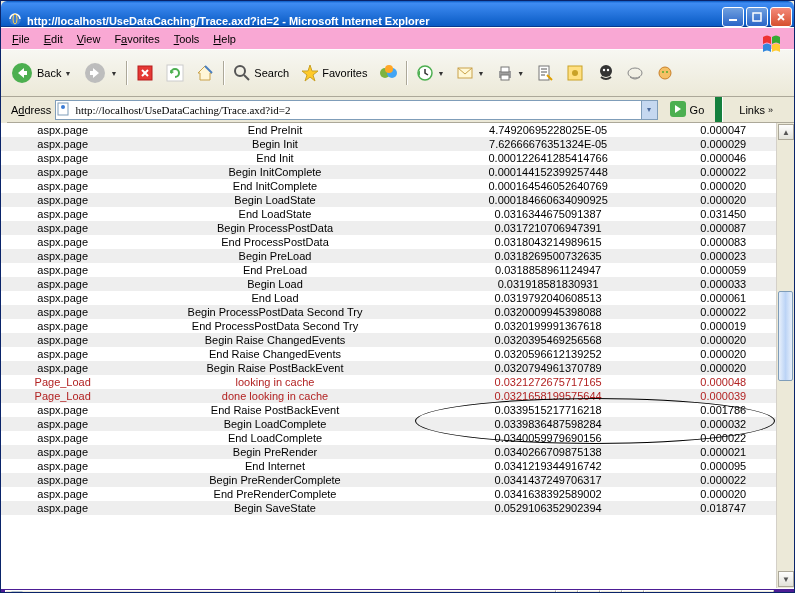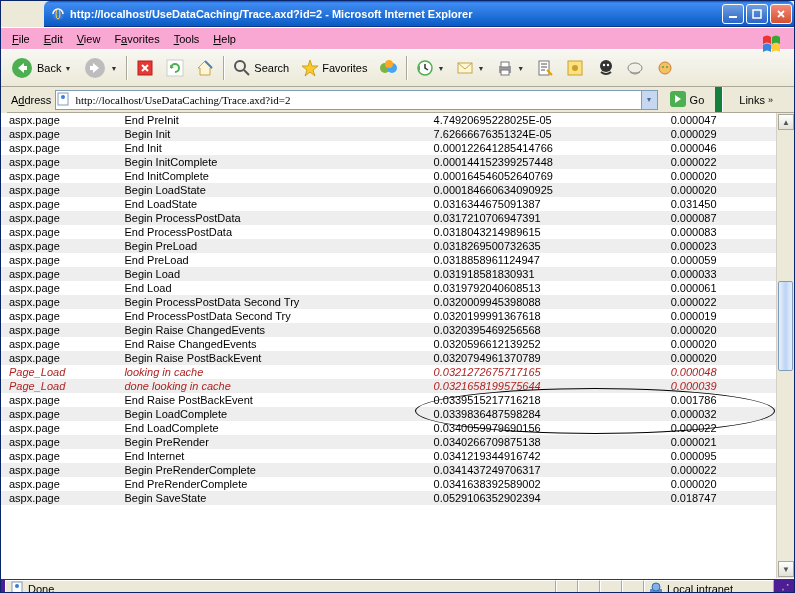--- a/index.html
+++ b/index.html
@@ -1,58 +1,58 @@
 <!DOCTYPE html>
 <html><head>
 <meta charset="utf-8">
 <style>
   * { box-sizing: border-box; }
   html, body { margin: 0; padding: 0; font-family: Tahoma, Arial, sans-serif; font-size: 11px; }
   body { width: 795px; height: 593px; background: #ece9d8; overflow: hidden; border: 1px solid #0a246a; position: relative; }
   
-  .titlebar { height: 26px; background: linear-gradient(to bottom, #0a5bc4, #3f8cf3 8%, #0a5bc4 95%, #0a246a); color: #fff; display: flex; align-items: center; padding: 0 2px 0 6px; border-radius: 6px 6px 0 0; margin-left: 43px; }
+  .titlebar { height: 26px; background: linear-gradient(to bottom, #0a5bc4, #3f8cf3 8%, #0a5bc4 95%, #0a246a); color: #fff; display: flex; align-items: flex-end; padding: 0 2px 0 6px; border-radius: 6px 6px 0 0; }
   .titlebar .ie-icon { width: 16px; height: 16px; margin-right: 4px; display: inline-flex; align-items: center; }
   .titlebar .txt { flex: 1; font-weight: bold; }
   .win-btns { display: flex; gap: 2px; }
   .win-btn { width: 22px; height: 20px; background: linear-gradient(to bottom,#6fa0e0,#2b65c7); border: 1px solid #fff; border-radius: 3px; display: flex; align-items: center; justify-content: center; color: #fff; font-size: 10px; font-family: Arial; }
   .win-btn.close { background: linear-gradient(to bottom,#f48a7a,#d64f2f); }
   
   .menubar { height: 22px; background: #f9a8d4; display: flex; align-items: center; padding: 0 4px; border-top: 1px solid #fff; position: relative; }
   .menubar .spacer { flex:1; }
   .menubar .item { padding: 3px 7px; }
   .menubar .item u { text-decoration: underline; }
   .win-flag { width: 38px; height: 34px; position: absolute; right: 2px; top: 0; display:flex; align-items:center; justify-content:center; }
   
-  .toolbar { height: 38px; background: linear-gradient(to bottom, #f7f7f2 0%, #ece9d8 100%); border-top: 1px solid #fff; border-bottom: 1px solid #aca899; display: flex; align-items: center; padding: 0 4px; gap: 2px; }
+  .toolbar { height: 48px; background: linear-gradient(to bottom, #f7f7f2 0%, #ece9d8 100%); border-top: 1px solid #fff; border-bottom: 1px solid #aca899; display: flex; align-items: center; padding: 0 4px; gap: 2px; }
   .tb-btn { height: 26px; border: 1px solid transparent; border-radius: 3px; display: flex; align-items: center; gap: 3px; padding: 0 4px; }
   .tb-sep { width: 1px; height: 24px; background: #aca899; margin: 0 2px; box-shadow: 1px 0 #fff; }
   .ico24 { width: 24px; height: 24px; display: flex; align-items: center; justify-content: center; }
   .ico18 { width: 18px; height: 18px; display: flex; align-items: center; justify-content: center; }
   .drop-arrow { font-size: 7px; color: #333; }
   
   .addrbar { height: 26px; background: #ece9d8; border-bottom: 1px solid #aca899; display: flex; align-items: center; padding: 0 4px; gap: 4px; margin-left: 6px; }
   .addrbar .lbl u { text-decoration: underline; }
   .addr-input { flex: 1; height: 20px; background: #fff; border: 1px solid #7f9db9; display: flex; align-items: center; padding: 0 0; gap: 3px; }
   .addr-input input { flex: 1; border: none; outline: none; font-family: Tahoma; font-size: 11px; height: 16px; }
   .addr-drop { width: 16px; height: 18px; background: #c5d8f0; border-left: 1px solid #7f9db9; display:flex; align-items:center; justify-content:center; font-size:8px; color:#4a6a9c; }
   .go-btn { height: 20px; padding: 0 6px; display: flex; align-items: center; gap: 3px; border: 1px solid transparent; border-radius:3px;}
   .links-bar { border-left: 7px solid #15803d; box-shadow: inset 1px 0 #fff; padding: 0 17px; height:100%; display:flex; align-items:center; gap:3px;}
   
-  .content-wrap { position: relative; height: 465px; background:#fff; }
+  .content-wrap { position: relative; height: 465px; background:#fff;text-align:center; }
   .content { position:absolute; inset:0 18px 0 0; background: #fff; overflow: hidden; }
   .vscroll { position:absolute; right:0; top:0; width:18px; height:100%; background:#ece9d8; border-left:1px solid #d4d0c8;}
   .vscroll .arrow { width:16px; height:16px; margin:1px; background:linear-gradient(#fefefe,#e2e2da); border:1px solid #aca899; display:flex; align-items:center;justify-content:center; font-size:8px; color:#555;}
   .vscroll .track { position:absolute; top:18px; bottom:18px; left:1px; right:1px;}
   .vscroll .thumb { position:absolute; left:0; right:0; top:150px; height:90px; background:linear-gradient(to right,#e8f0fb,#bcd4f6,#e8f0fb); border:1px solid #7f9db9; border-radius:2px;}
   .vscroll .arrow.dn { position:absolute; bottom:0;}
   
   table.trace { width: 100%; border-collapse: collapse; table-layout: fixed; }
   table.trace td { padding: 1px 0 1px 8px; font-family: Verdana, Arial; font-size: 11px; white-space: nowrap; overflow:hidden; }
   table.trace tr.alt td { background: #eeeeee; }
-  table.trace tr.hi td { color: #b22222; font-style: italic; }
+  table.trace tr.hi td { color: #b22222; }
   .c1 { width: 112px; }
   .c2 { width: 300px; }
   .c3 { width: 230px; }
   .c4 { width: 110px; }
   
   .annot { position: absolute; left: 414px; top: 275px; width: 360px; height: 46px; border: 1.5px solid #000; border-radius: 50%; pointer-events: none; }
   
   .statusbar { height: 20px; background: #4c1d95; border-top: 1px solid #fff; display: flex; align-items: center; padding: 0 4px; font-size: 11px; justify-content: space-between; }
   .statusbar .pane { border: 1px solid #aca899; border-top-color:#fff; border-left-color:#fff; height: 18px; display:flex; align-items:center; padding:0 4px; background:#ece9d8; }
   .statusbar .flex { flex:1; }

